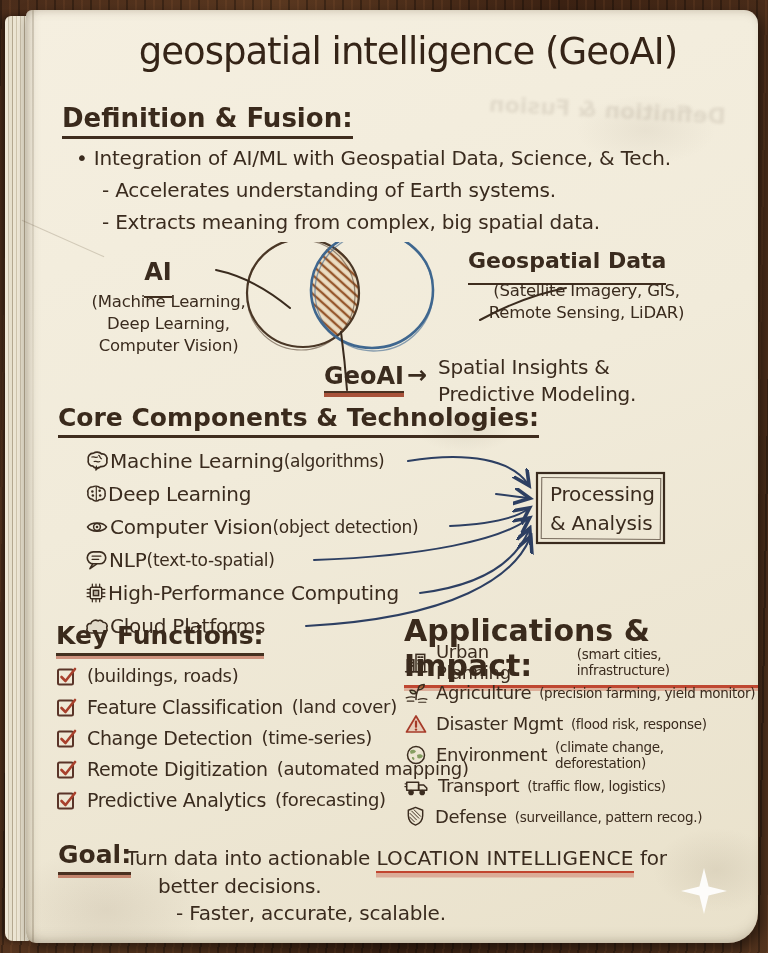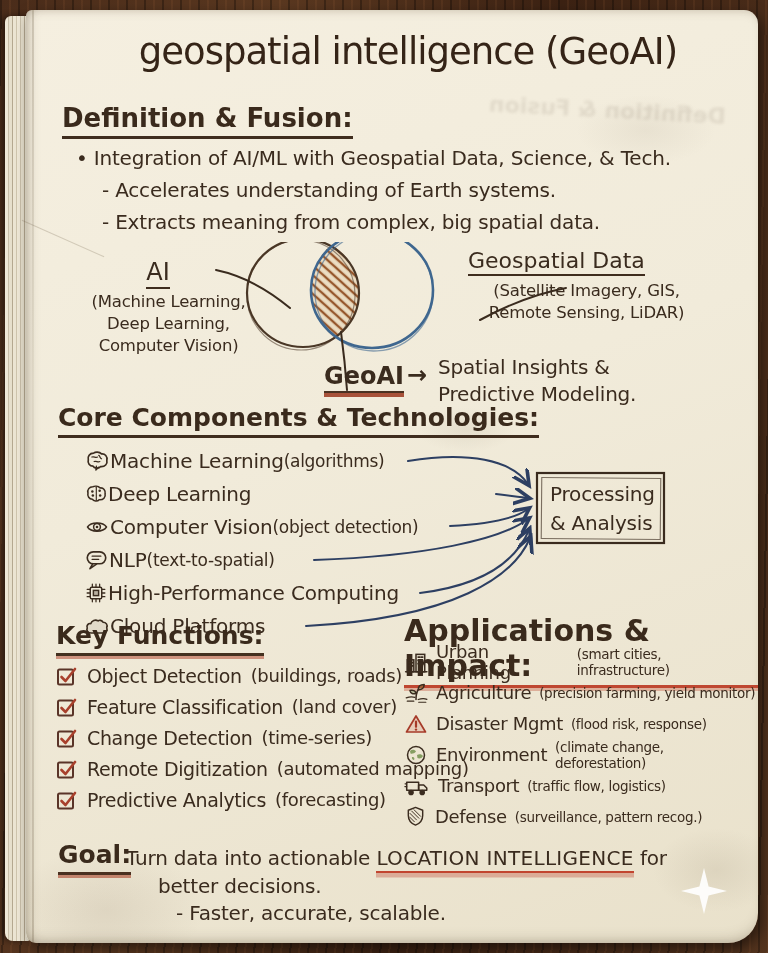--- a/index.html
+++ b/index.html
@@ -60,21 +60,21 @@
     font-size:37px; font-weight:normal; letter-spacing:-1px; color:#352417;
   }
   .h { font-weight:bold; display:inline-block; color:#3a2a1c; line-height:1.15; padding-bottom:2px; }
   .h-def  { font-size:26px; border-bottom:3px solid #3f2d1e; }
   .h-core { font-size:25px; border-bottom:3px solid #3f2d1e; }
   .h-kf   { font-size:25px; border-bottom:3px solid #43301f; box-shadow:0 3px 0 rgba(178,74,53,.55); }
   .h-app  { font-size:30px; border-bottom:3px solid #bf4731; box-shadow:0 3px 0 rgba(191,71,49,.35); }
   .h-goal { font-size:25px; border-bottom:3px solid #4a3020; box-shadow:0 3px 0 rgba(170,70,45,.6); }
 
   .body20 { font-size:20px; letter-spacing:-.2px; }
-  .venn-label { font-weight:normal; border-bottom:2.5px solid #3f2d1e; padding-bottom:1px; }
+  .venn-label { font-weight:bold; border-bottom:2.5px solid #3f2d1e; padding-bottom:10px; }
   .venn-note  { font-size:16.5px; line-height:22px; text-align:center; letter-spacing:-.2px; }
 
   .geoai {
     font-size:24px; font-weight:bold; padding-bottom:1px;
     border-bottom:2.5px solid #4a3222; box-shadow:0 4px 0 #a8523a;
   }
   .geoai-arrow { font-size:24px; font-weight:bold; }
   .geoai-result { font-size:20px; line-height:27px; letter-spacing:-.2px; }
 
   .row { display:flex; align-items:center; }
@@ -260,21 +260,20 @@
 
   <div class="abs" style="left:30px; top:612px;">
     <span class="h h-kf">Key Functions:</span>
   </div>
   <div class="abs" style="left:30px; top:650px;">
     <div class="row kf-row">
       <svg class="ic" width="22" height="22" viewBox="0 0 22 21" fill="none" stroke-linecap="round" stroke-linejoin="round">
         <rect x="2" y="4" width="15" height="15" rx="1.5" stroke="#5a3428" stroke-width="2"></rect>
         <path d="M5.5,11.5 L9.5,15.5 L19,3.5" stroke="#a8402c" stroke-width="2.6"></path>
       </svg>
-      <span>Object Detection</span>
       <span class="note">(buildings, roads)</span>
     </div>
     <div class="row kf-row">
       <svg class="ic" width="22" height="22" viewBox="0 0 22 21" fill="none" stroke-linecap="round" stroke-linejoin="round">
         <rect x="2" y="4" width="15" height="15" rx="1.5" stroke="#5a3428" stroke-width="2"></rect>
         <path d="M5.5,11.5 L9.5,15.5 L19,3.5" stroke="#a8402c" stroke-width="2.6"></path>
       </svg>
       <span>Feature Classification</span>
       <span class="note">(land cover)</span>
     </div>

